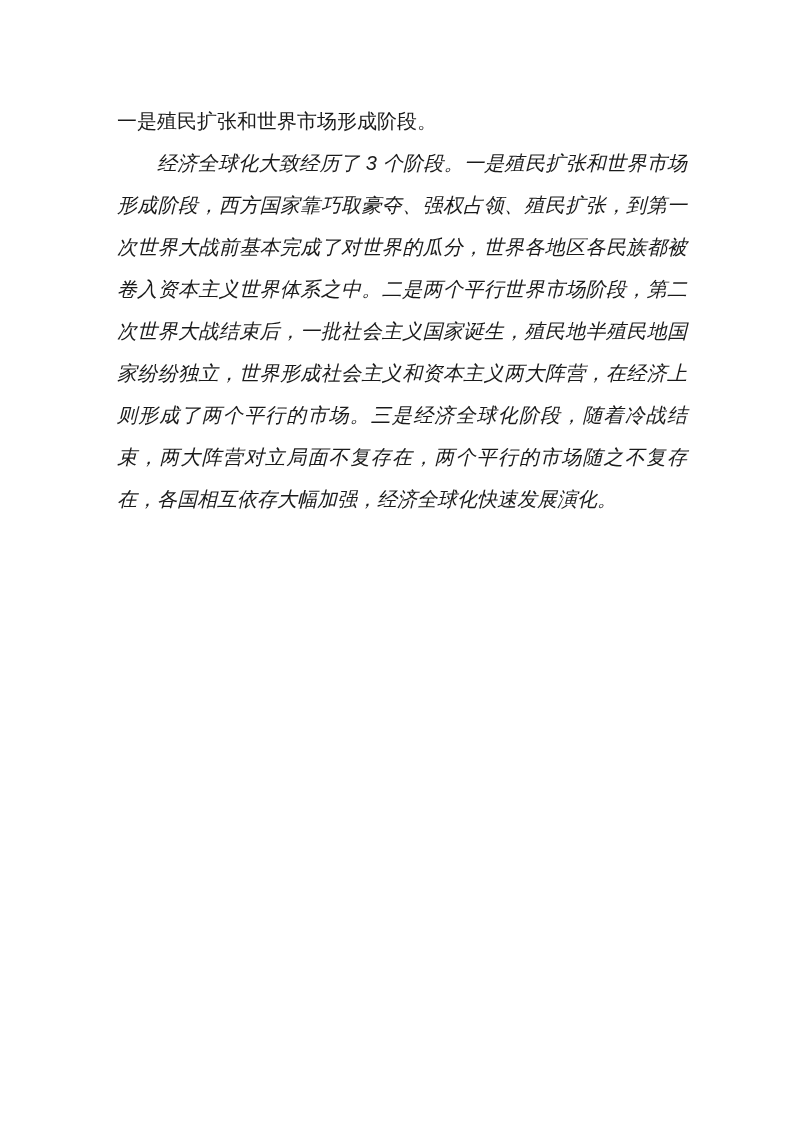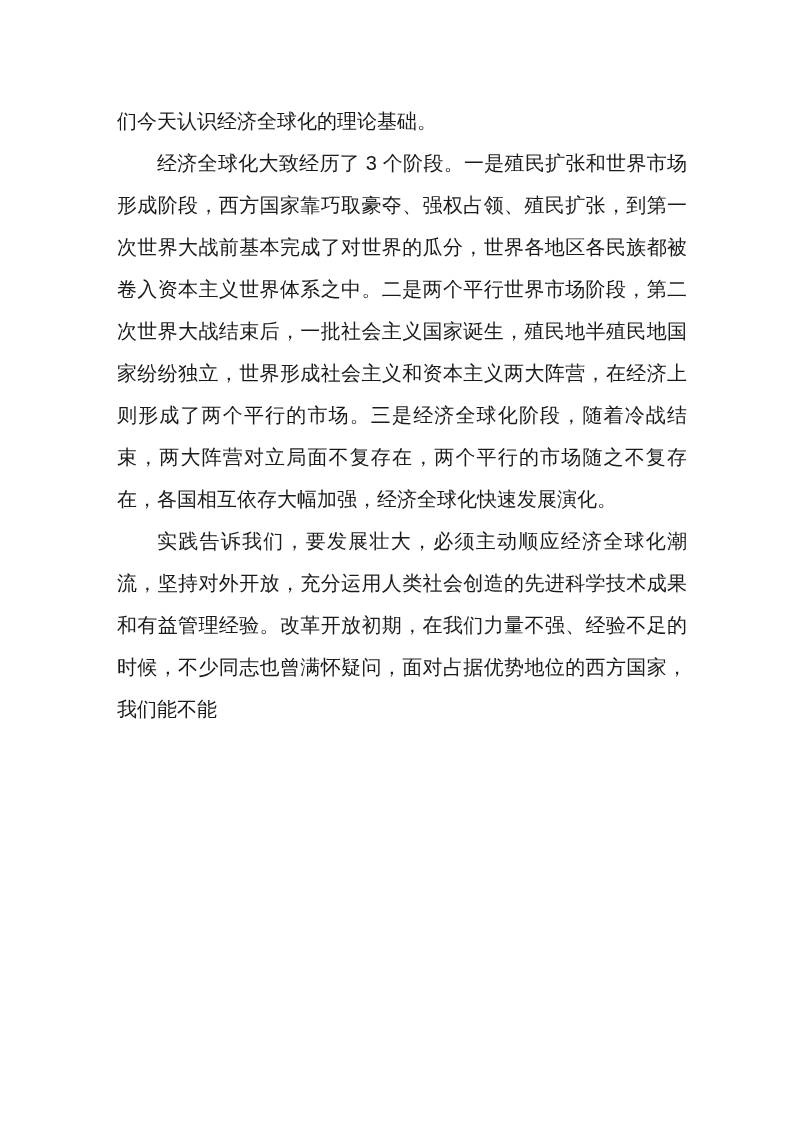--- a/index.html
+++ b/index.html
@@ -30,24 +30,24 @@
     text-align: justify;
     text-justify: inter-ideograph;
     font-weight: 500;
   }
   .para {
     margin: 0;
     padding: 0;
   }
   .para.indent {
     text-indent: 2em;
+    font-style: italic;
   }
 </style>
 </head>
 <body>
 
 <div class="page">
   <div class="doc-body">
-      <p class="para">们今天认识经济全球化的理论基础。</p>
+      <p class="para">一是殖民扩张和世界市场形成阶段。</p>
       <p class="para indent">经济全球化大致经历了 3 个阶段。一是殖民扩张和世界市场形成阶段，西方国家靠巧取豪夺、强权占领、殖民扩张，到第一次世界大战前基本完成了对世界的瓜分，世界各地区各民族都被卷入资本主义世界体系之中。二是两个平行世界市场阶段，第二次世界大战结束后，一批社会主义国家诞生，殖民地半殖民地国家纷纷独立，世界形成社会主义和资本主义两大阵营，在经济上则形成了两个平行的市场。三是经济全球化阶段，随着冷战结束，两大阵营对立局面不复存在，两个平行的市场随之不复存在，各国相互依存大幅加强，经济全球化快速发展演化。</p>
-      <p class="para indent">实践告诉我们，要发展壮大，必须主动顺应经济全球化潮流，坚持对外开放，充分运用人类社会创造的先进科学技术成果和有益管理经验。改革开放初期，在我们力量不强、经验不足的时候，不少同志也曾满怀疑问，面对占据优势地位的西方国家，我们能不能</p>
     </div>
 </div>
 
 </body></html>

